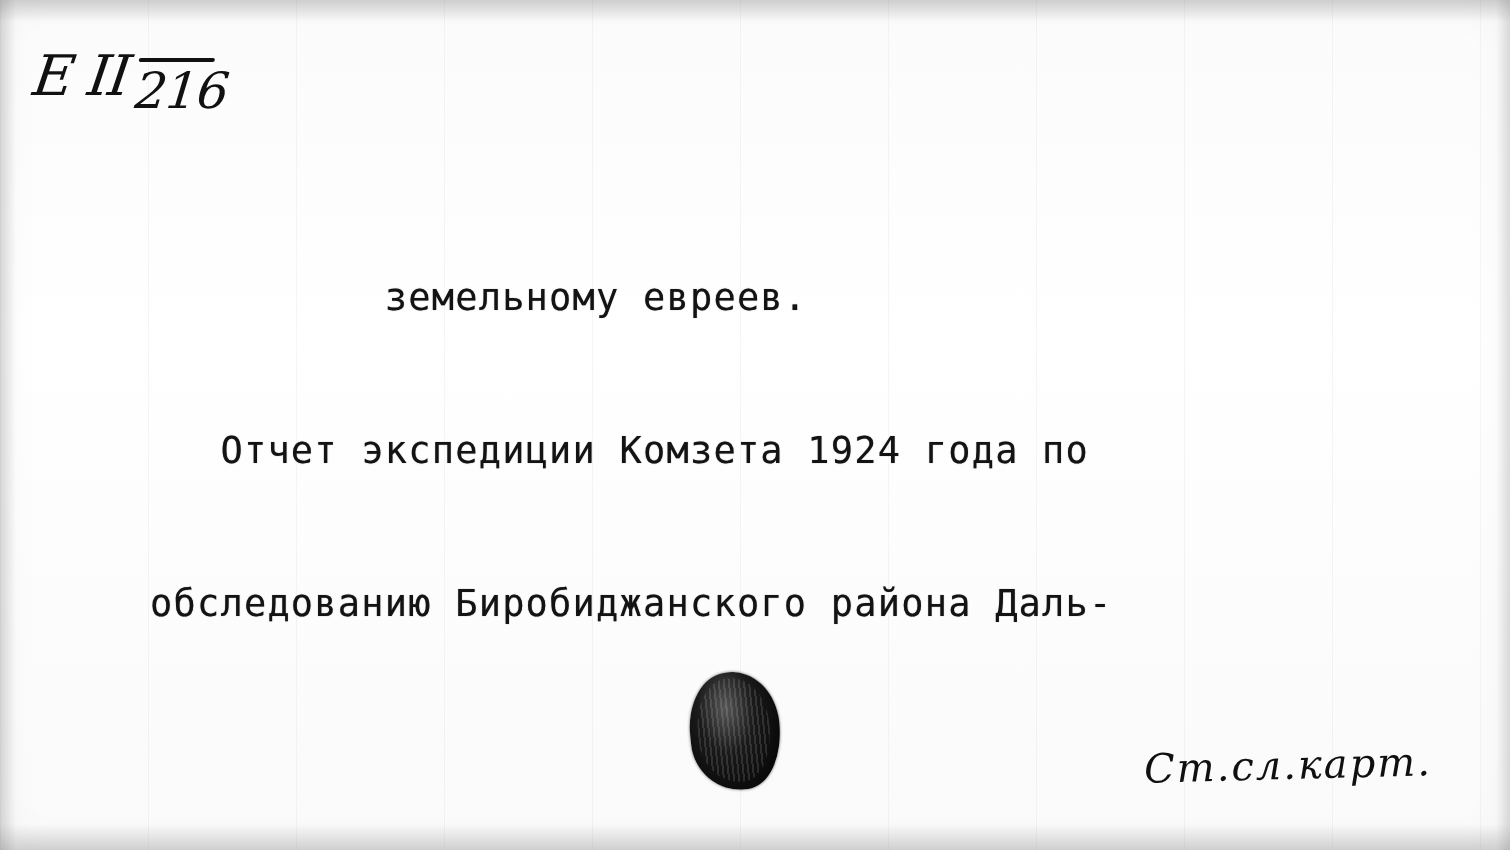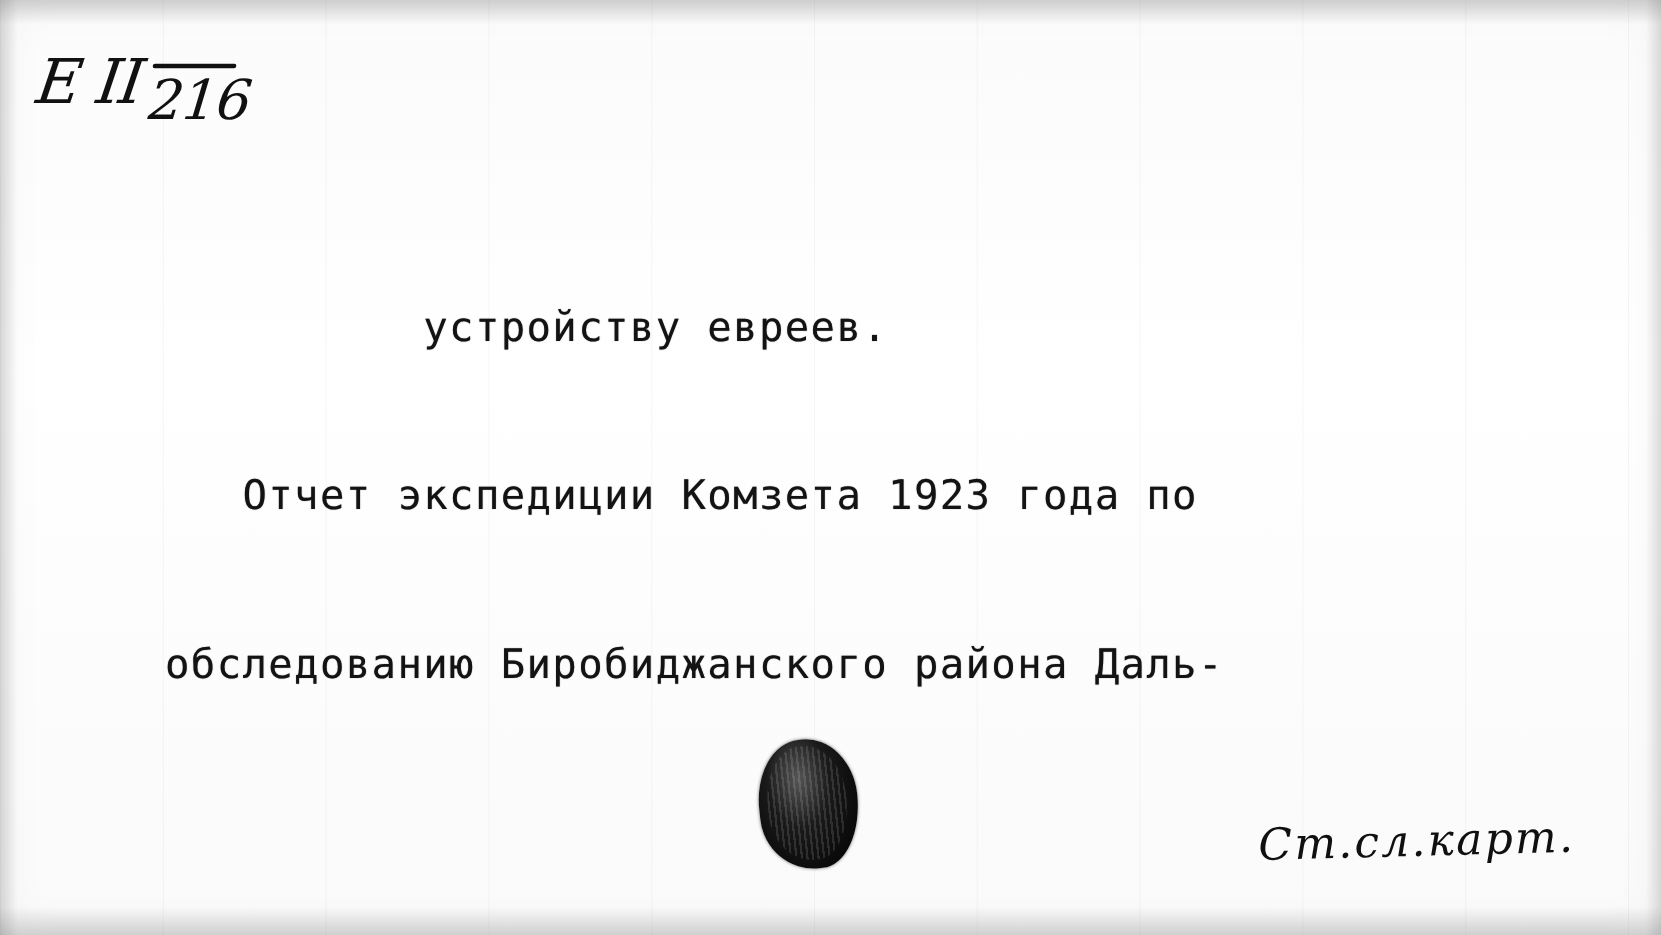--- a/index.html
+++ b/index.html
@@ -161,22 +161,22 @@
 
   <div id="callnumber">
     <span class="cn-prefix">E II</span>
     <span class="cn-frac">
       <span class="cn-top"></span>
       <span class="cn-bottom">216</span>
     </span>
   </div>
 
   <div id="typed">
-    <span class="ln">          устройству евреев.</span>
-    <span class="ln">   Отчет экспедиции Комзета 1923 года по</span>
+    <span class="ln">          земельному евреев.</span>
+    <span class="ln">   Отчет экспедиции Комзета 1924 года по</span>
     <span class="ln">обследованию Биробиджанского района Даль-</span>
     
     
     
     
     
   </div>
 
   <div id="inkblot"></div>
 

